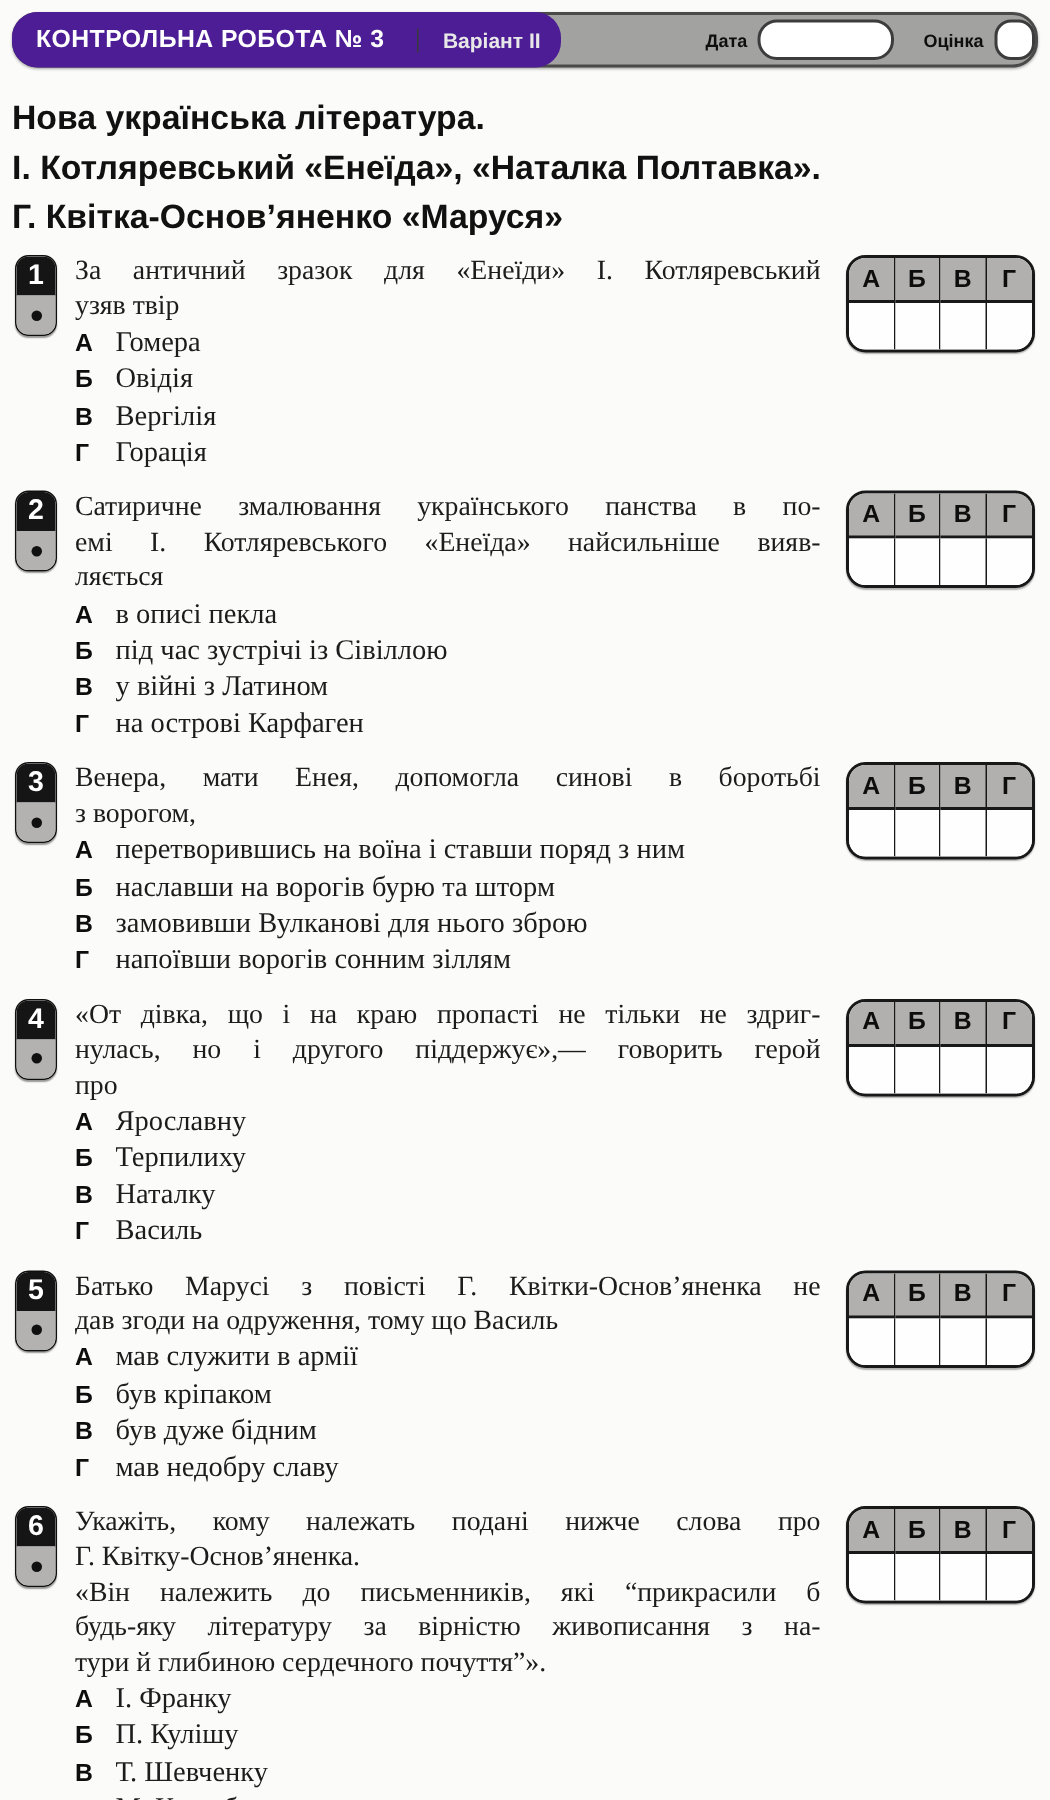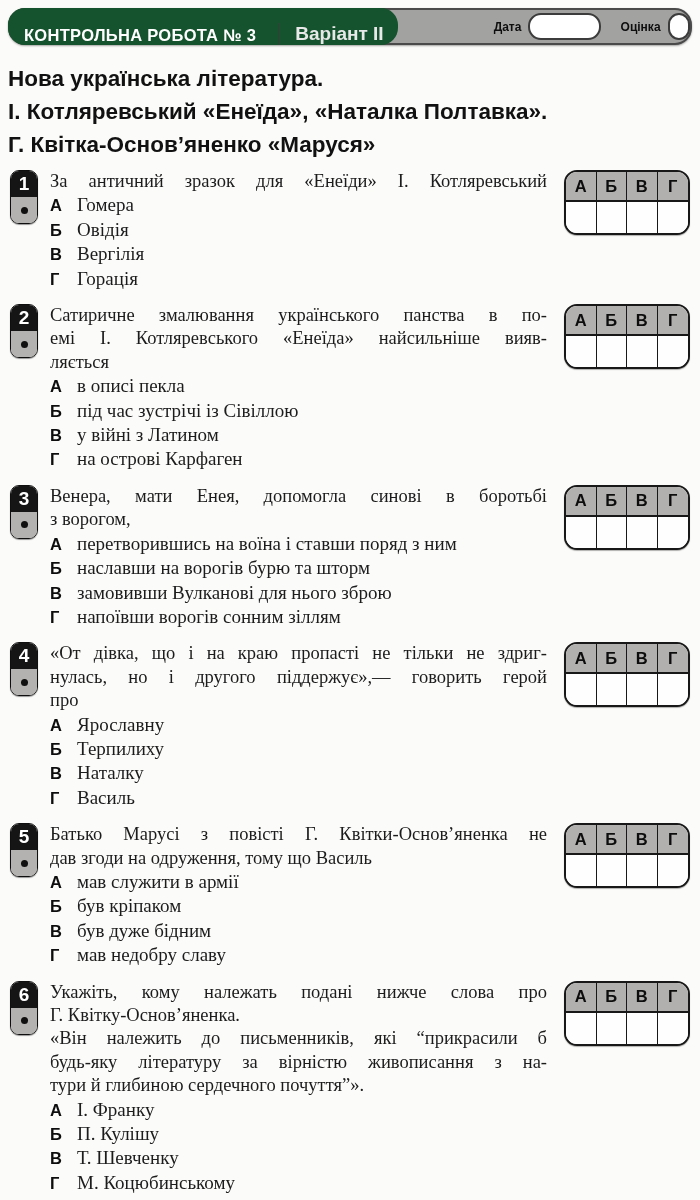--- a/index.html
+++ b/index.html
@@ -16,33 +16,33 @@
     display: flex;
     align-items: center;
     height: 37px;
     background: #a2a2a1;
     border: 2px solid #4a4a4a;
     border-radius: 17px;
     box-shadow: 0 1px 2px rgba(0,0,0,.35);
   }
   .hb-pill {
     display: flex;
-    align-items: flex-end;
+    align-items: center;
     height: 37px;
     margin: -2px 0 -2px -2px;
-    background: #14532d;
+    background: #4c1d95;
     border-radius: 17px;
     padding: 0 14px 0 16px;
     font-family: "Liberation Sans", sans-serif;
     color: #fff;
     white-space: nowrap;
   }
   .hb-work-title { font-weight: bold; font-size: 16.5px; letter-spacing: .3px; }
   .hb-variant {
-    font-weight: bold; font-size: 19px; color: #e8e8e8;
+    font-weight: bold; font-size: 14px; color: #e8e8e8;
     margin-left: 22px; padding-left: 16px;
     border-left: 1px solid #3a3a3a;
   }
   .hb-label {
     font-family: "Liberation Sans", sans-serif;
     font-weight: bold; font-size: 12px; color: #0e0e0e;
     white-space: nowrap;
   }
   .hb-date-label { margin-left: 96px; }
   .date-field {
@@ -179,20 +179,21 @@
 
   <section class="question">
     <div class="q-badge">
       <div class="q-num">1</div>
       <div class="q-dot-area">
           <span class="dot"></span>
         </div>
     </div>
     <div class="q-body">
       <div class="q-line">За античний зразок для «Енеїди» І. Котляревський</div>
+      <div class="q-line last">узяв твір</div>
       <div class="option">
         <span class="opt-letter">А</span>
         <span class="opt-text">Гомера</span>
       </div>
       <div class="option">
         <span class="opt-letter">Б</span>
         <span class="opt-text">Овідія</span>
       </div>
       <div class="option">
         <span class="opt-letter">В</span>

